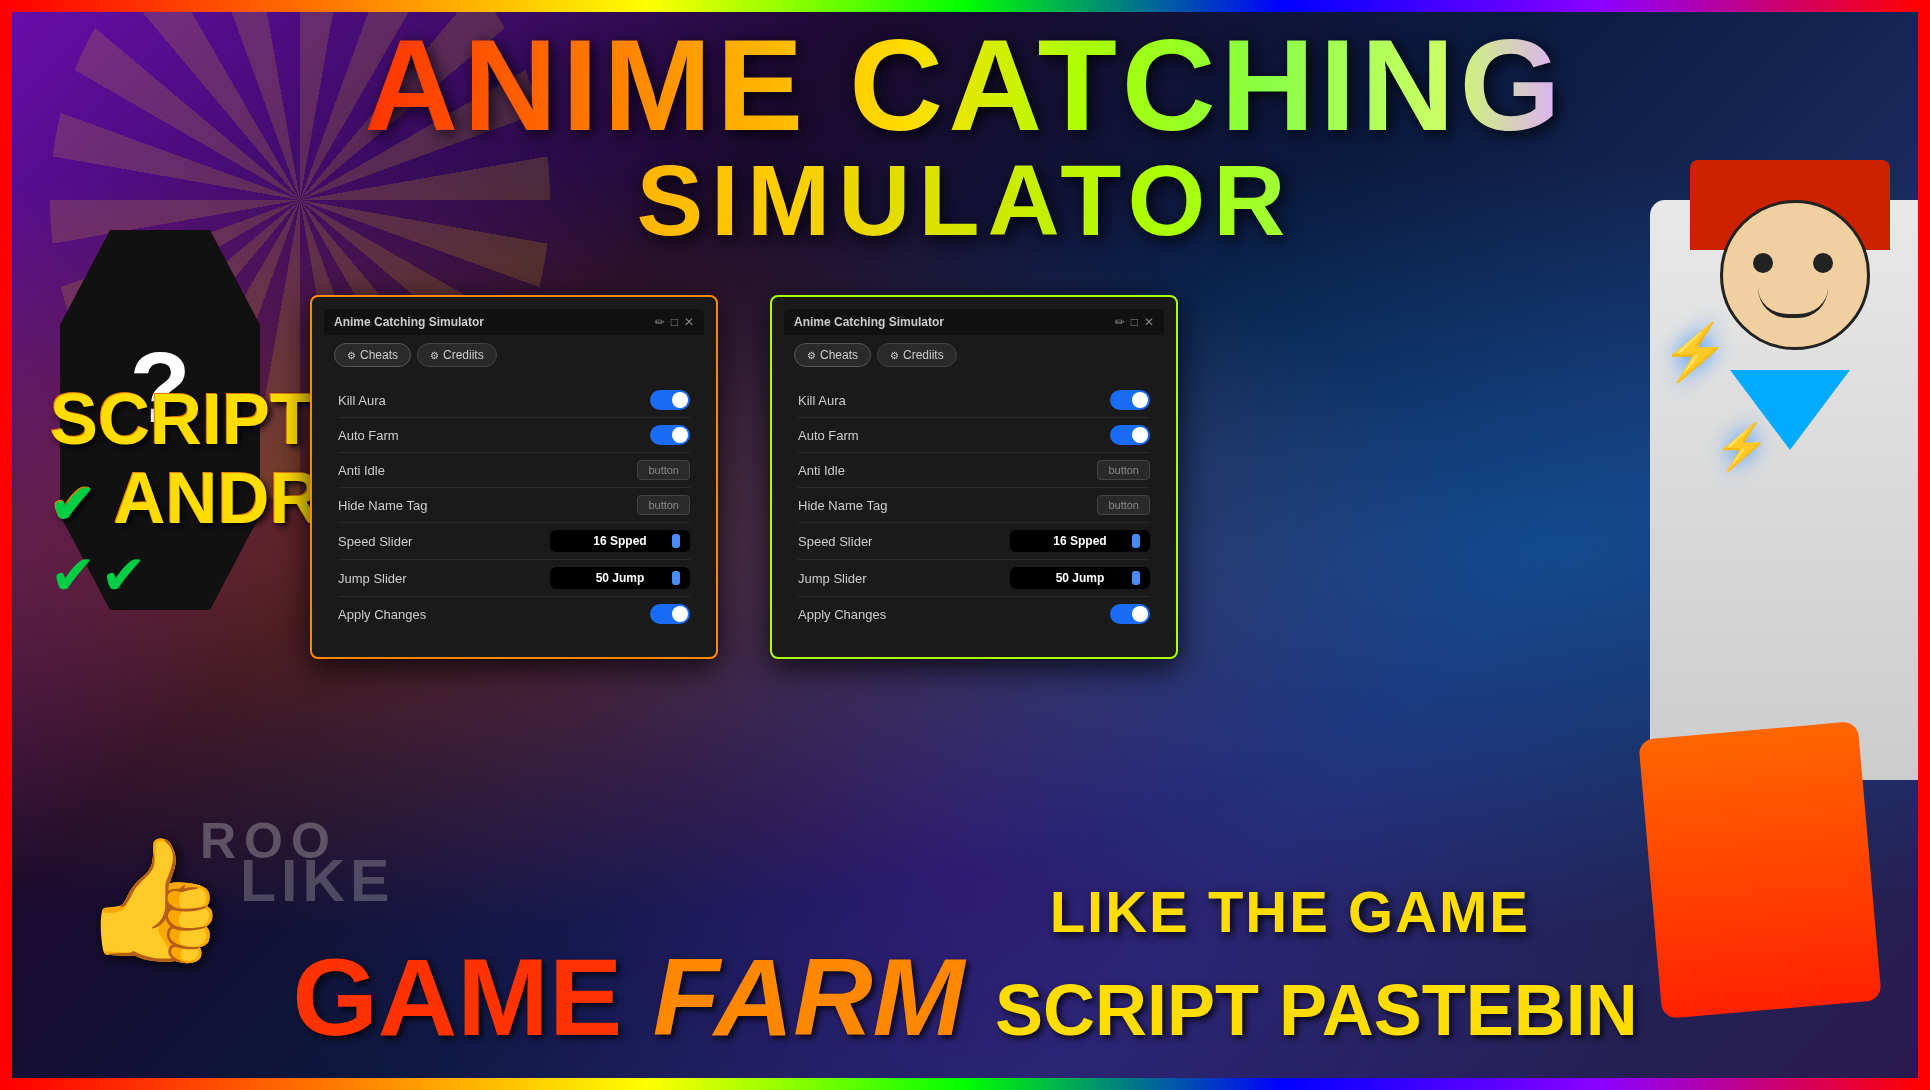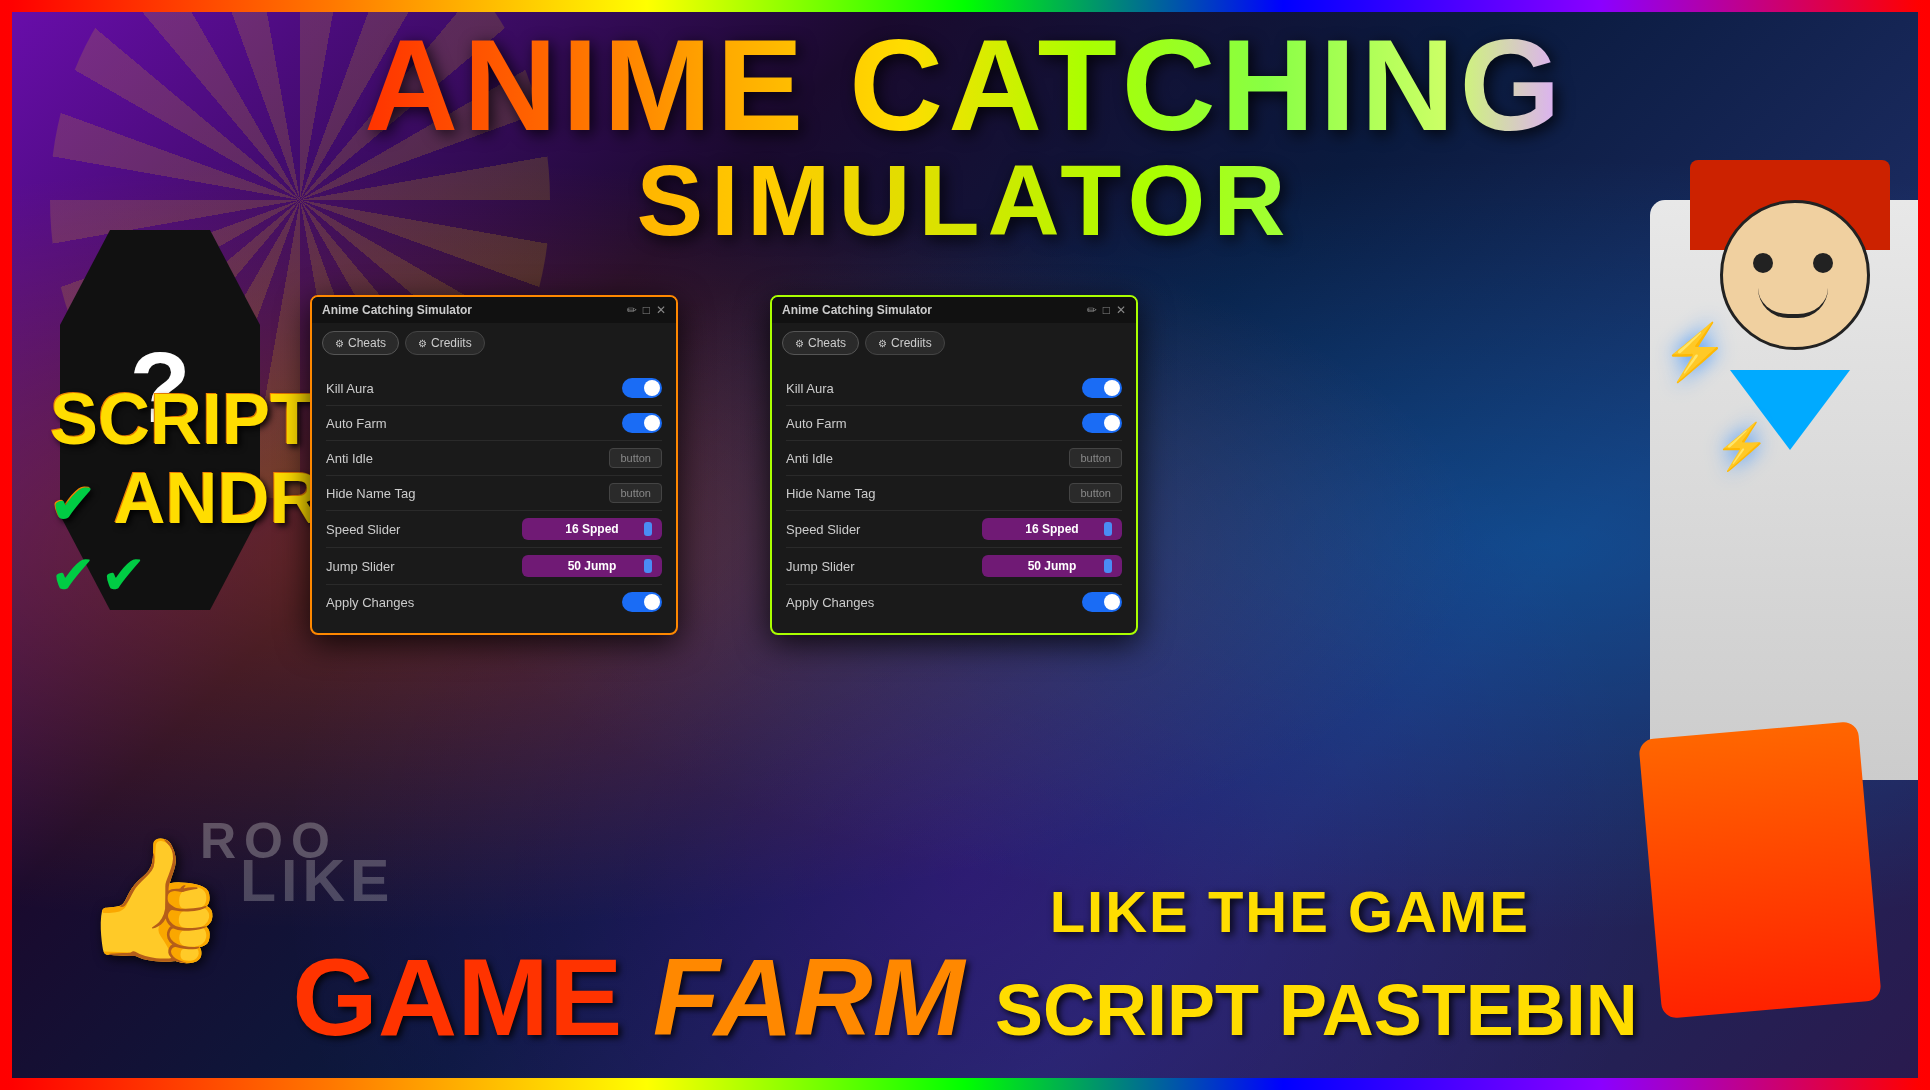--- a/index.html
+++ b/index.html
@@ -142,26 +142,26 @@
       left: 80px;
       bottom: 120px;
       font-size: 120px;
       z-index: 20;
       filter: drop-shadow(3px 3px 6px rgba(0,0,0,0.8));
     }
 
     
     .gui-window {
       position: absolute;
-      width: 368px;
+      width: 408px;
       background: #1a1a1a;
       border-radius: 8px;
       border: 2px solid;
       z-index: 50;
-      padding: 0;
+      padding: 12px;
       box-shadow: 0 8px 32px rgba(0,0,0,0.8);
     }
 
     .gui-window-left {
       left: 310px;
       top: 295px;
       border-color: #ff8800;
     }
 
     .gui-window-right {
@@ -273,21 +273,21 @@
       border: 1px solid #444;
       border-radius: 4px;
       color: #888;
       font-size: 11px;
       padding: 3px 10px;
       cursor: pointer;
     }
 
     
     .gui-slider-container {
-      background: #701a75;
+      background: #000000;
       border-radius: 6px;
       padding: 4px 10px;
       min-width: 140px;
       text-align: center;
       color: white;
       font-size: 12px;
       font-weight: 600;
       position: relative;
       cursor: pointer;
     }

